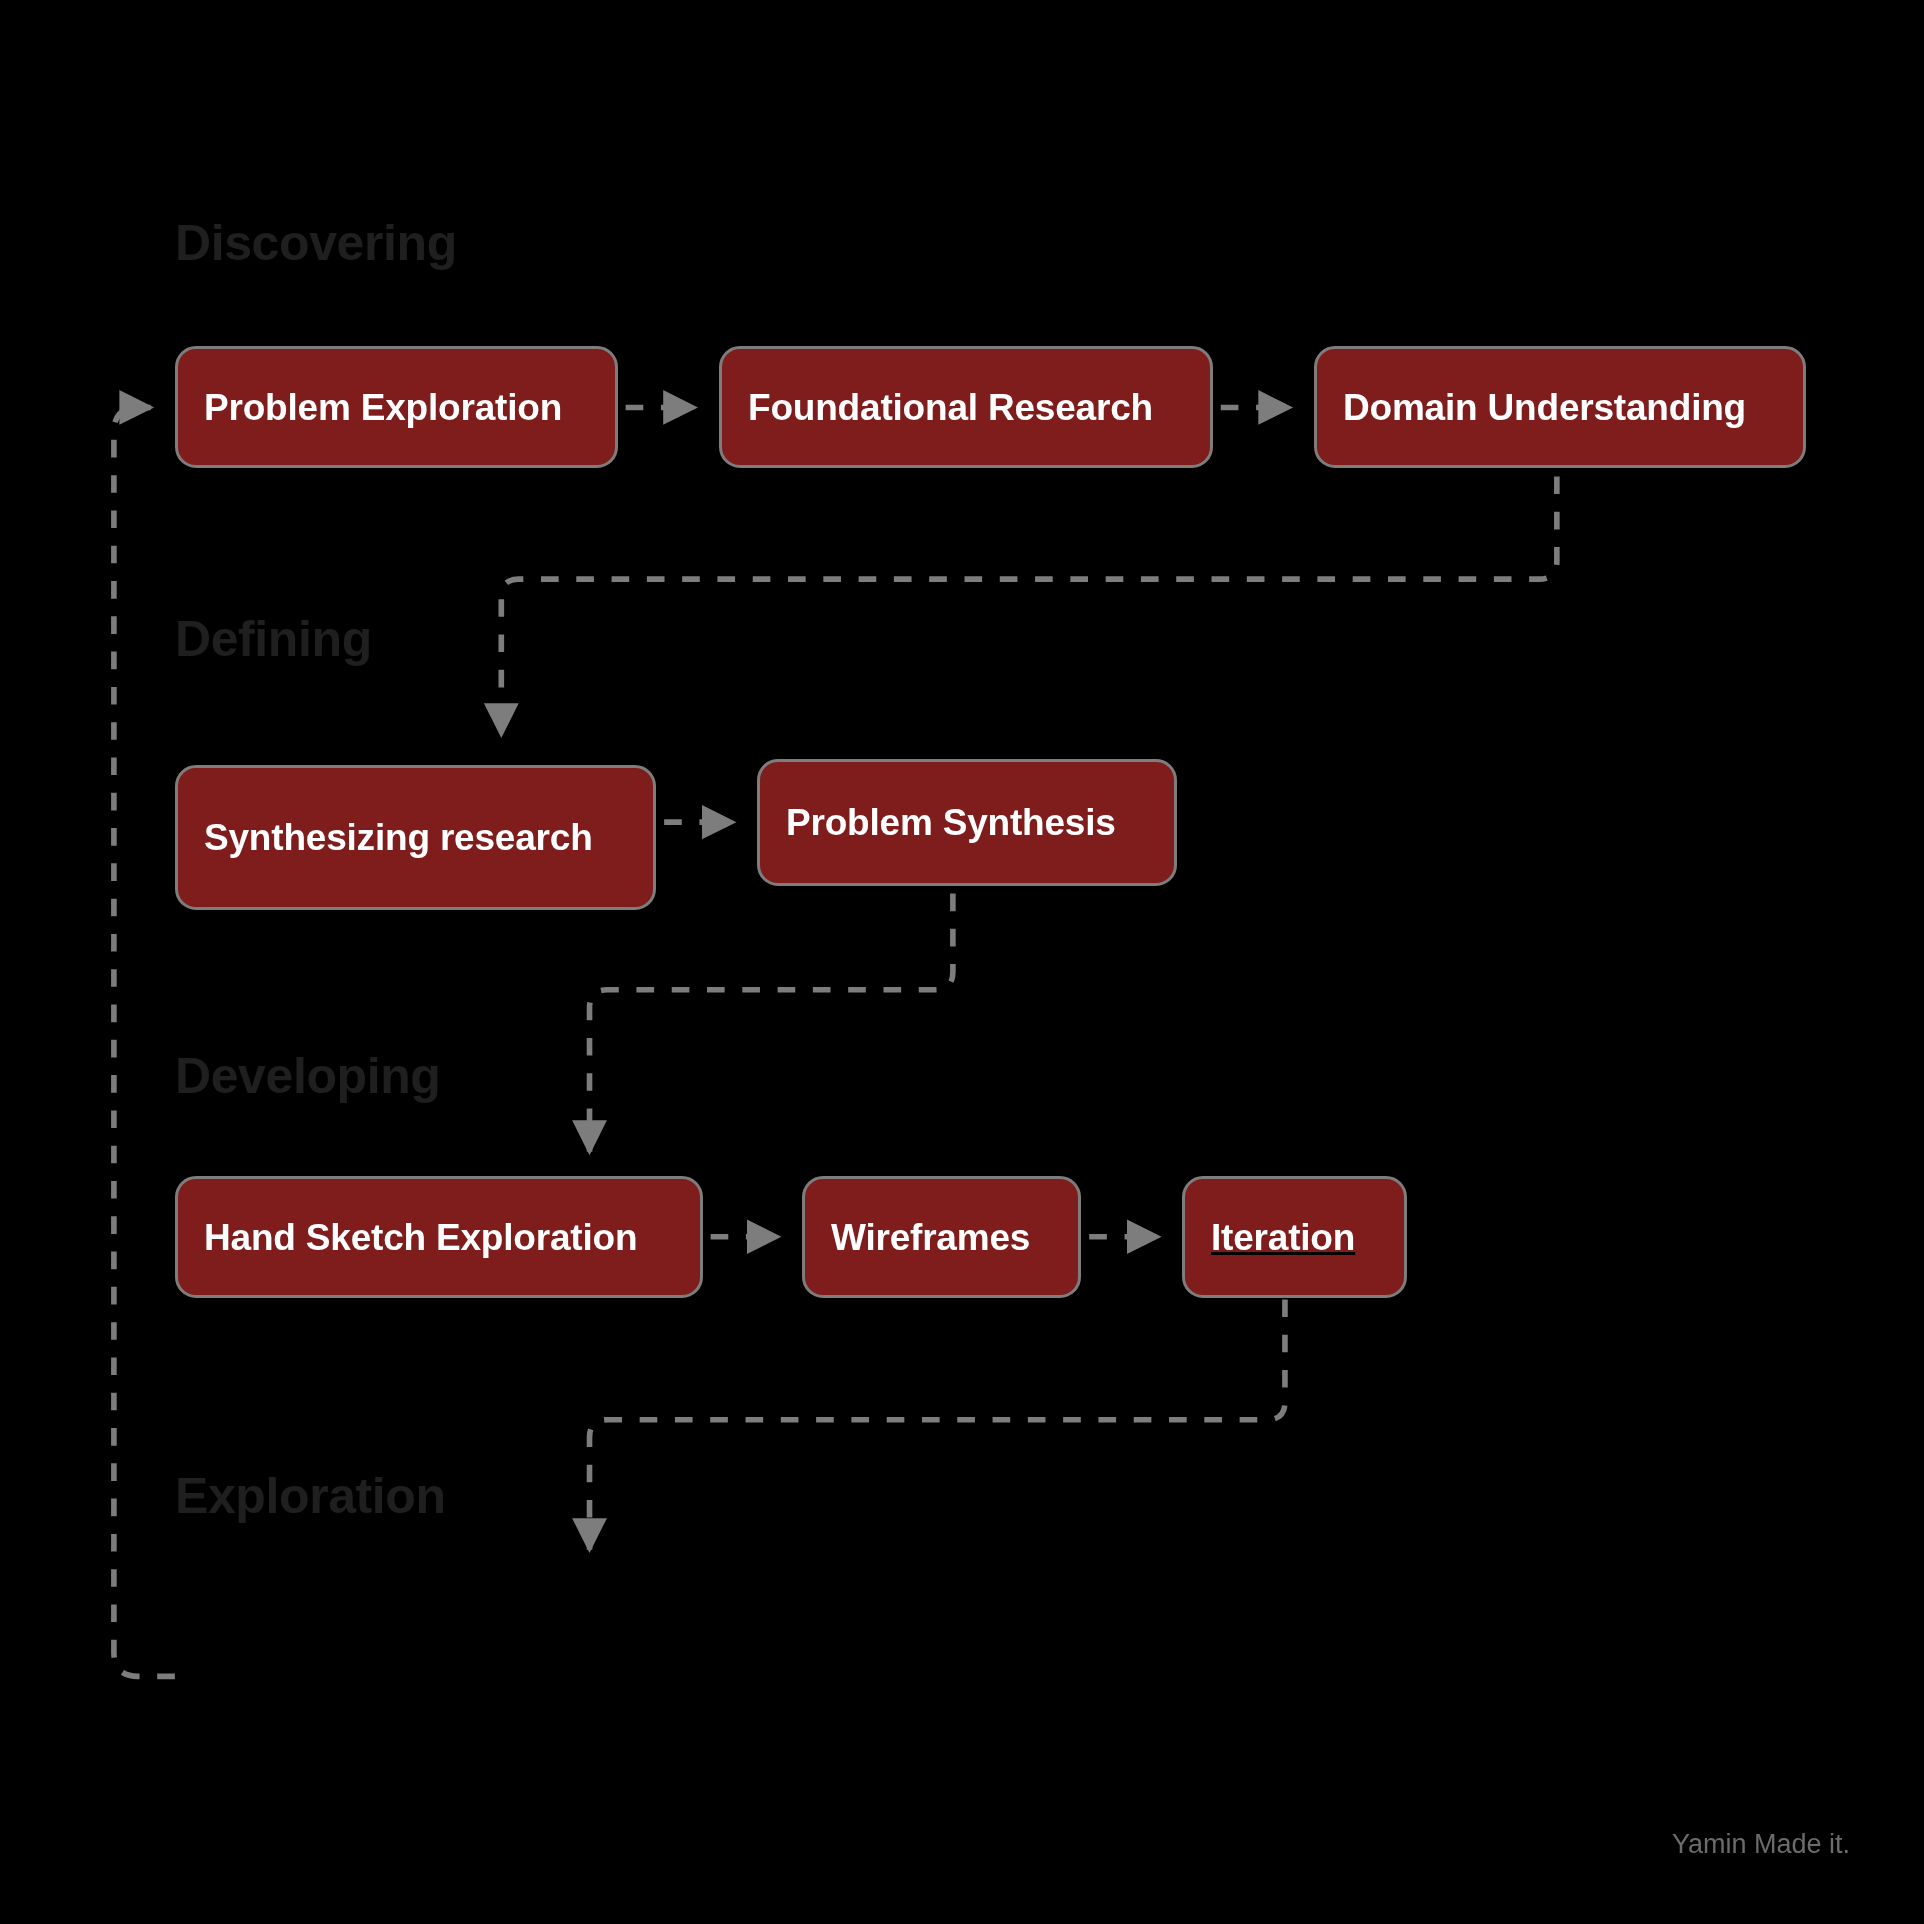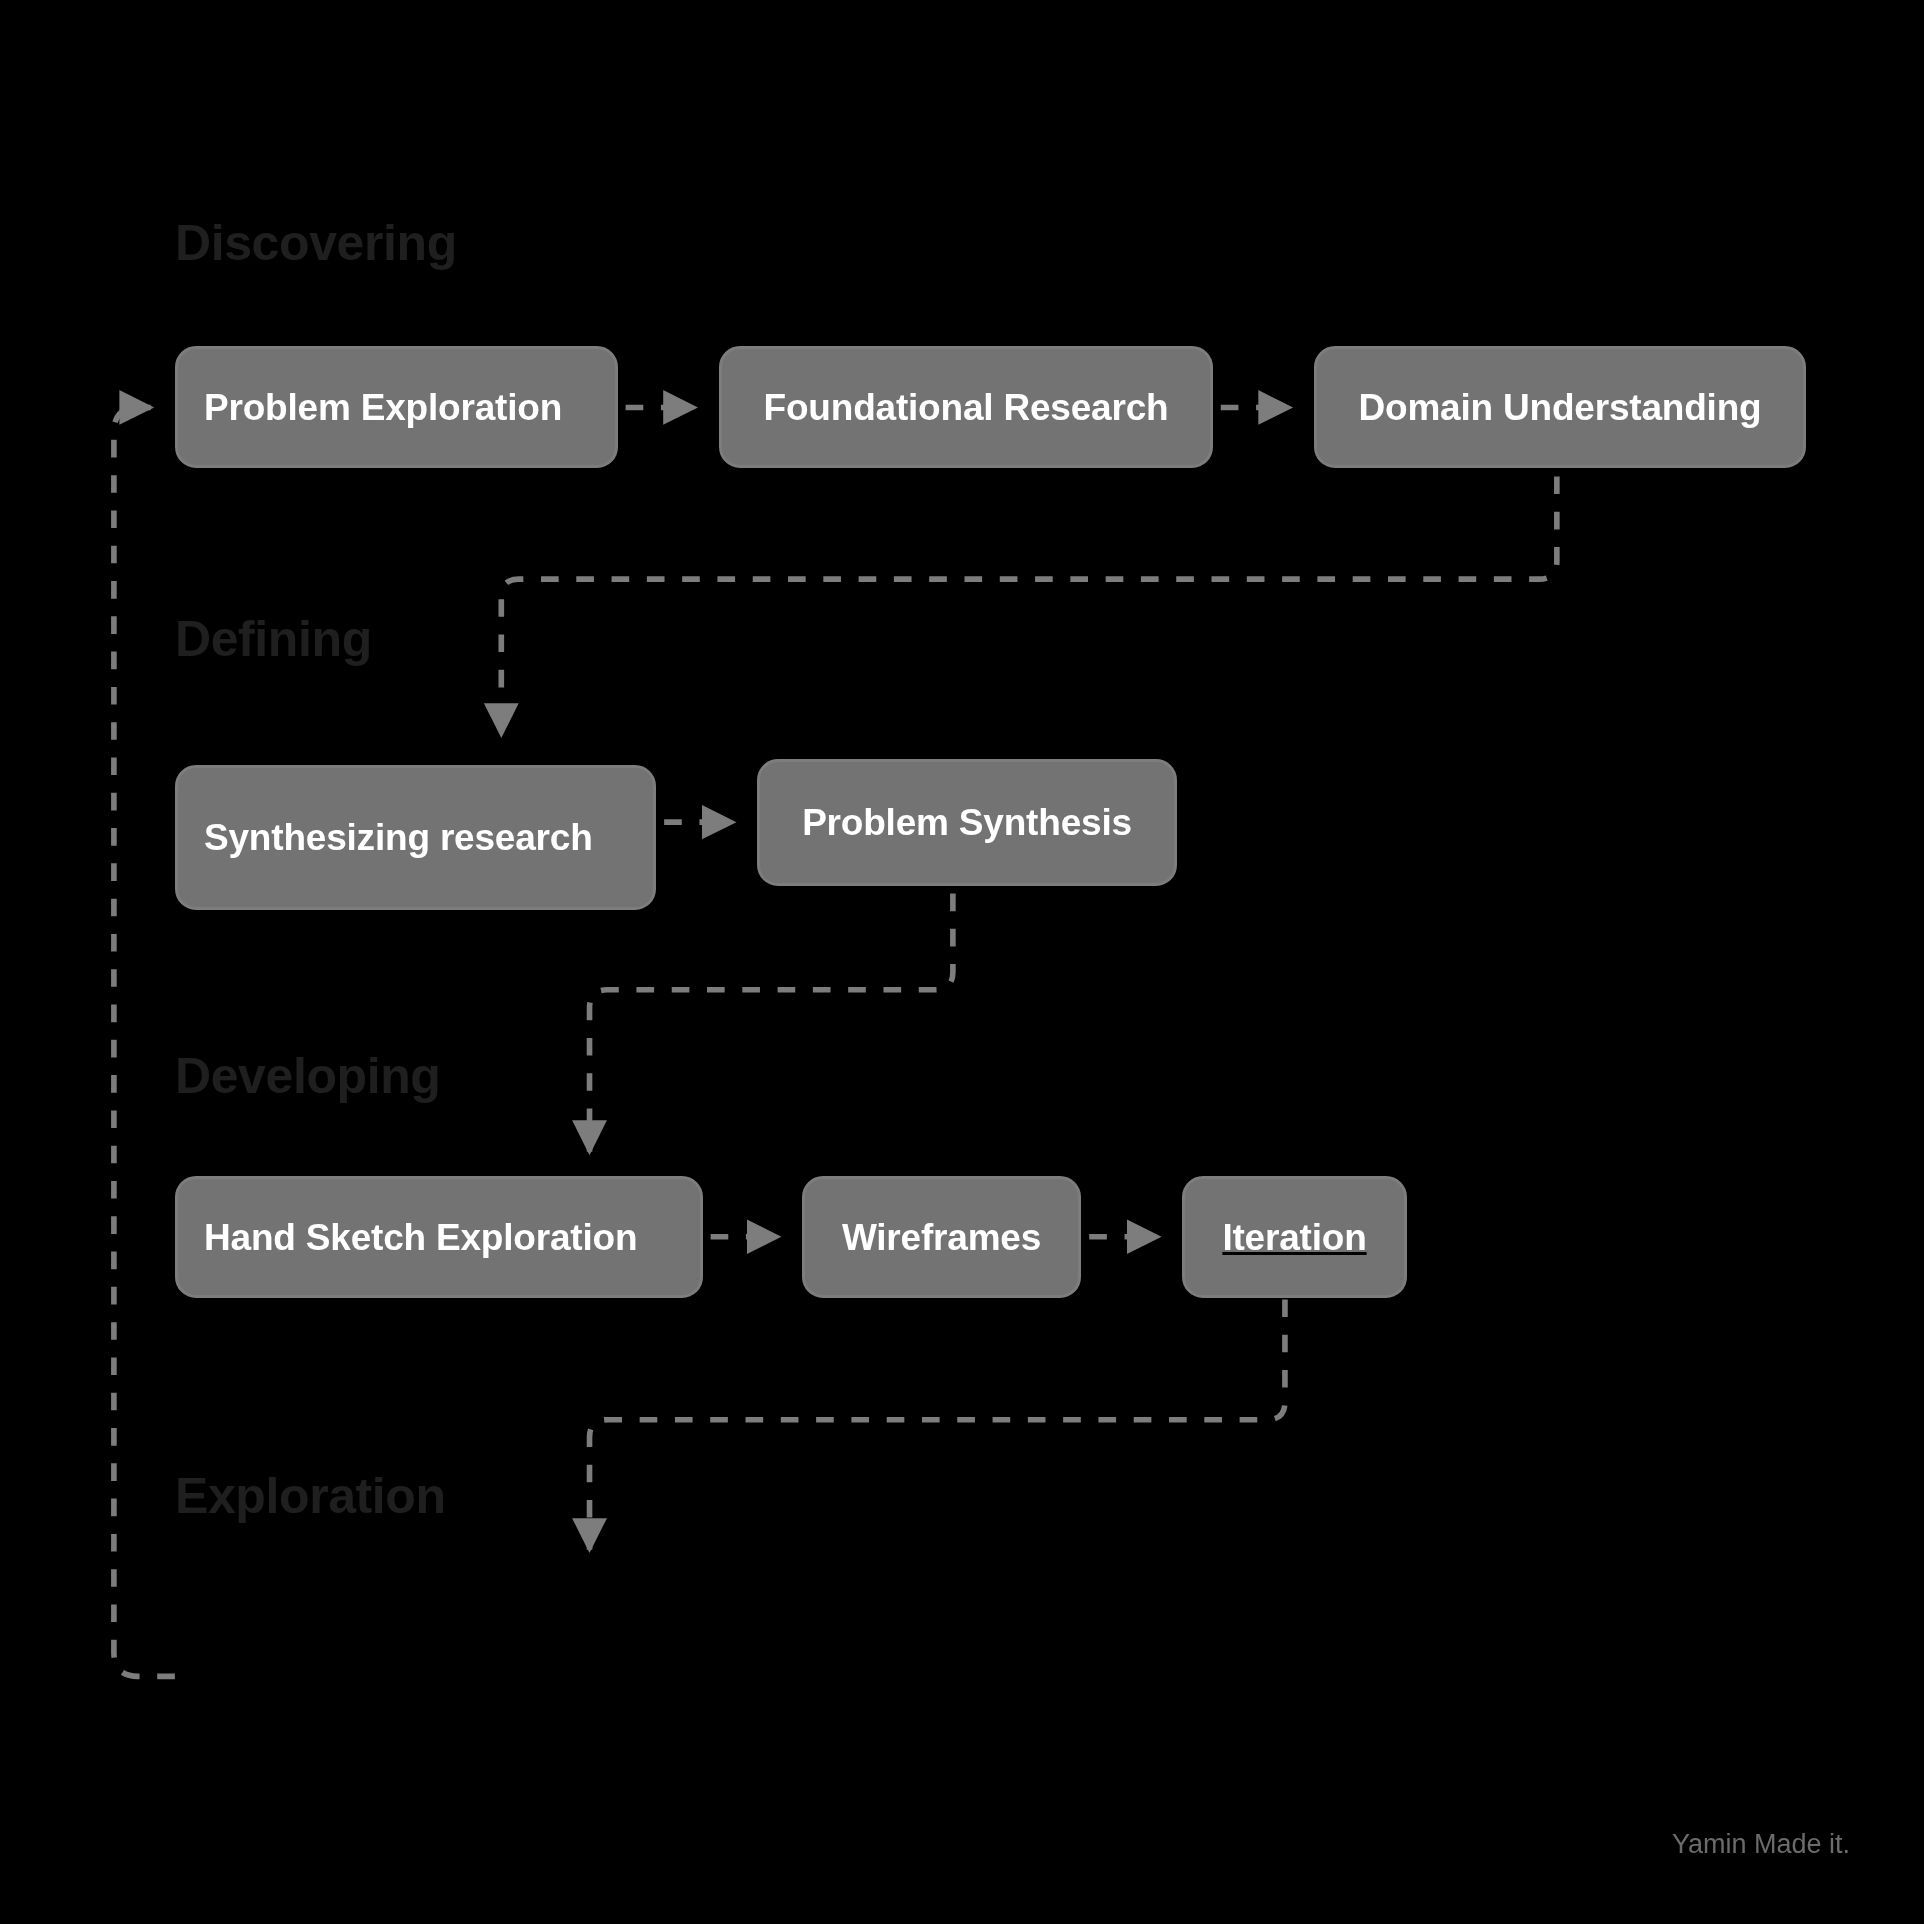--- a/index.html
+++ b/index.html
@@ -32,38 +32,38 @@
     color: #1f1f1f;
     font-size: 50px;
     font-weight: 700;
     letter-spacing: -0.4px;
     white-space: nowrap;
     line-height: 1;
   }
   .node {
     position: absolute;
     box-sizing: border-box;
-    background: #737373;
+    background: #7f1d1d;
     border: 3.2px solid #7d7d7d;
     border-radius: 21px;
     display: flex;
     align-items: center;
     padding: 0 26px;
     cursor: pointer;
   }
   .node-label {
     color: #ffffff;
     font-size: 37px;
     font-weight: 700;
     letter-spacing: -0.2px;
     white-space: nowrap;
     line-height: 1;
   }
   .node.centered {
-    justify-content: center;
+    justify-content: flex-start;
   }
   .credit {
     position: absolute;
     color: #6b6b6b;
     font-size: 27px;
     font-weight: 400;
     white-space: nowrap;
     line-height: 1;
   }
 </style>

